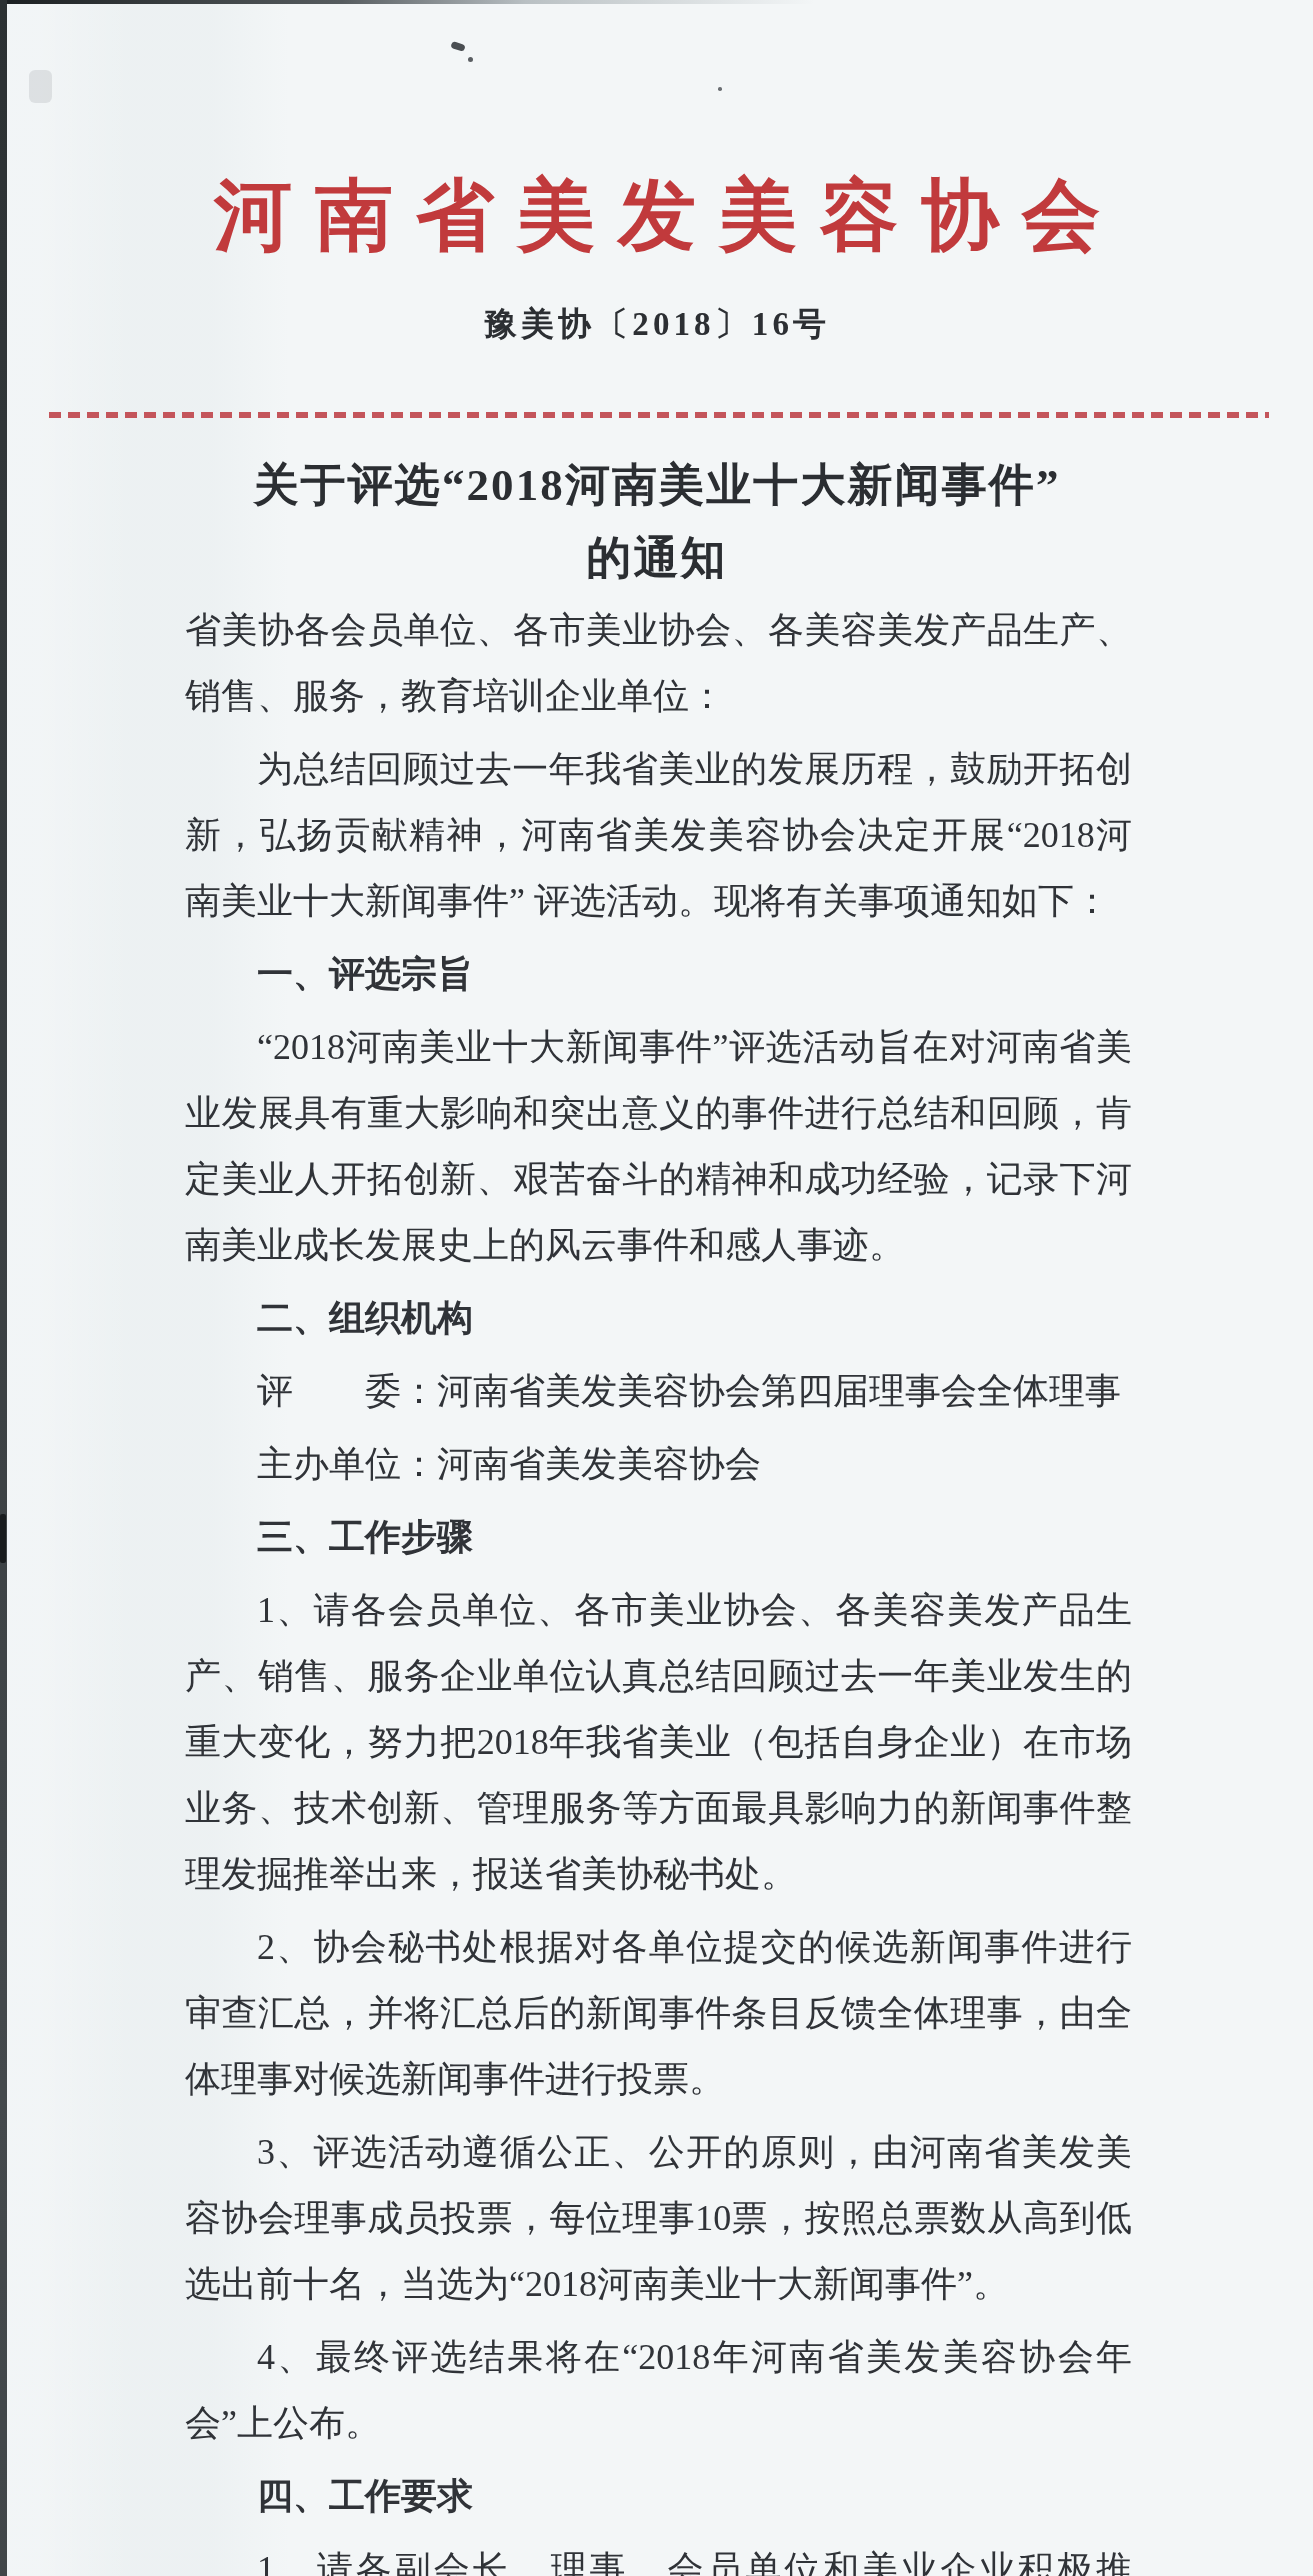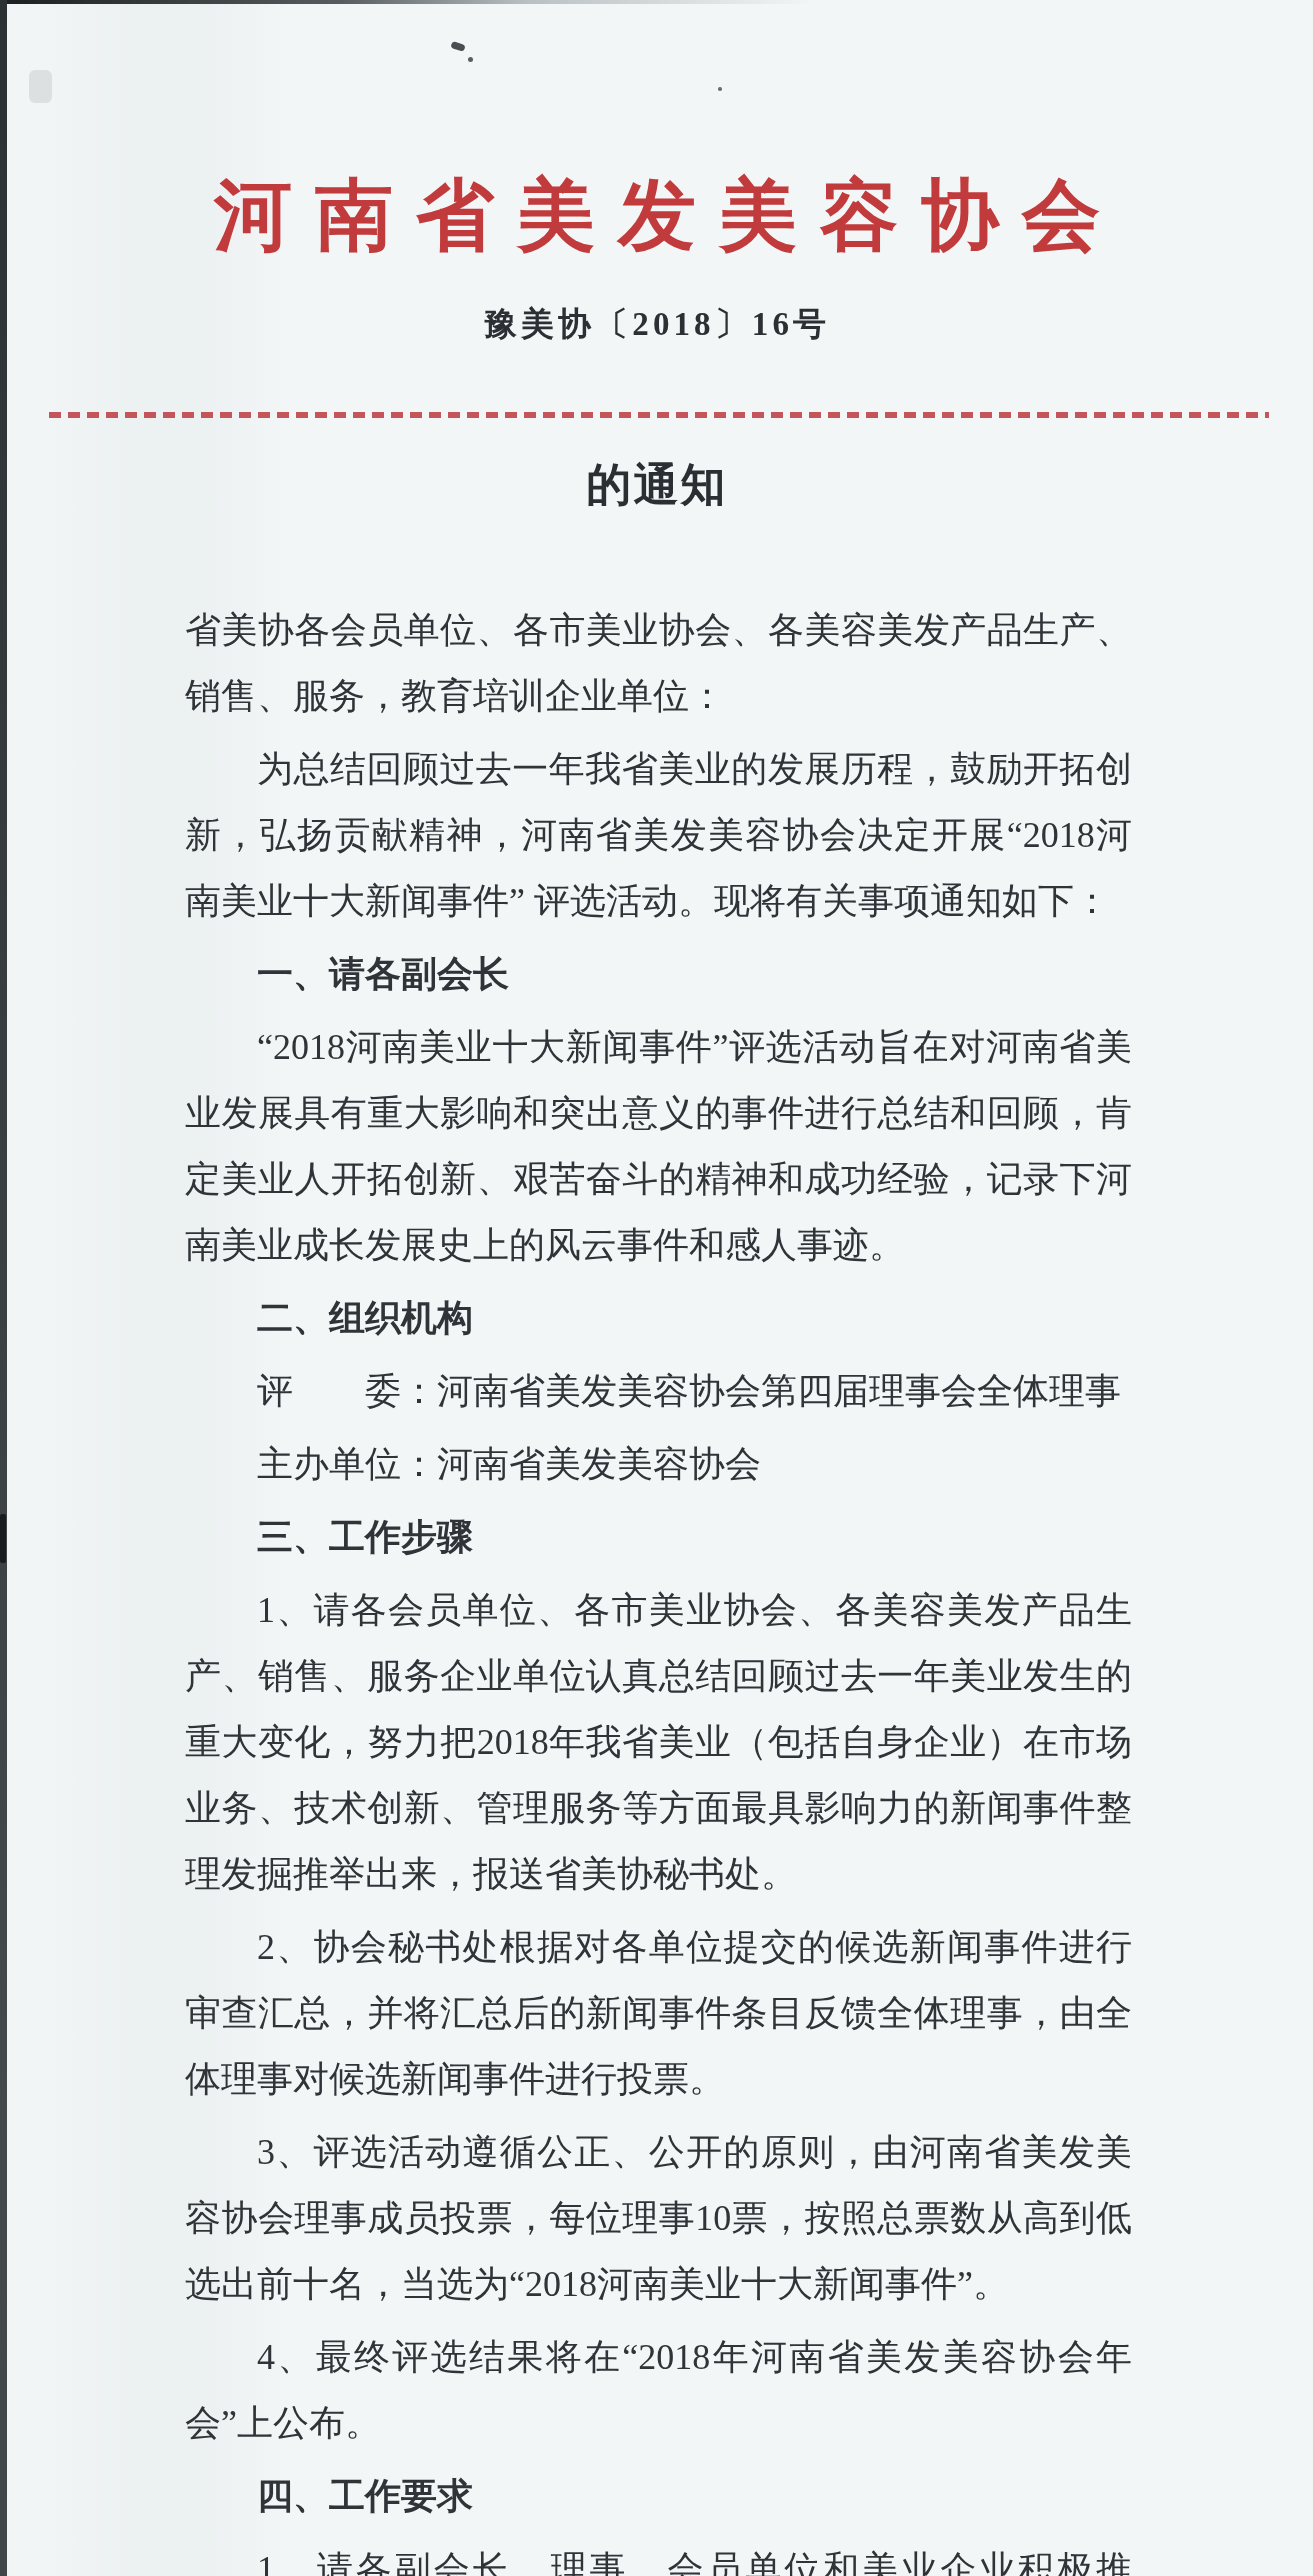--- a/index.html
+++ b/index.html
@@ -51,28 +51,29 @@
   <div class="speck s2"></div>
   <div class="speck s3"></div>
   <div class="speck s4"></div>
   <div class="blob-left"></div>
 
   <div class="org-title">河南省美发美容协会</div>
   <div class="doc-number">豫美协〔2018〕16号</div>
   <div class="divider"></div>
 
   <div class="notice-title">
+    <div>关于评选“2018河南美业十大新闻事件”</div>
     <div>的通知</div>
   </div>
 
   <div class="body">
     <p class="noindent">省美协各会员单位、各市美业协会、各美容美发产品生产、销售、服务，教育培训企业单位：</p>
     <p>为总结回顾过去一年我省美业的发展历程，鼓励开拓创新，弘扬贡献精神，河南省美发美容协会决定开展“2018河南美业十大新闻事件” 评选活动。现将有关事项通知如下：</p>
 
-    <p class="h">一、请各副会长</p>
+    <p class="h">一、评选宗旨</p>
     <p>“2018河南美业十大新闻事件”评选活动旨在对河南省美业发展具有重大影响和突出意义的事件进行总结和回顾，肯定美业人开拓创新、艰苦奋斗的精神和成功经验，记录下河南美业成长发展史上的风云事件和感人事迹。</p>
 
     <p class="h">二、组织机构</p>
     <p>评　　委：河南省美发美容协会第四届理事会全体理事</p>
     <p>主办单位：河南省美发美容协会</p>
 
     <p class="h">三、工作步骤</p>
     <p>1、请各会员单位、各市美业协会、各美容美发产品生产、销售、服务企业单位认真总结回顾过去一年美业发生的重大变化，努力把2018年我省美业（包括自身企业）在市场业务、技术创新、管理服务等方面最具影响力的新闻事件整理发掘推举出来，报送省美协秘书处。</p>
     <p>2、协会秘书处根据对各单位提交的候选新闻事件进行审查汇总，并将汇总后的新闻事件条目反馈全体理事，由全体理事对候选新闻事件进行投票。</p>
     <p>3、评选活动遵循公正、公开的原则，由河南省美发美容协会理事成员投票，每位理事10票，按照总票数从高到低选出前十名，当选为“2018河南美业十大新闻事件”。</p>

